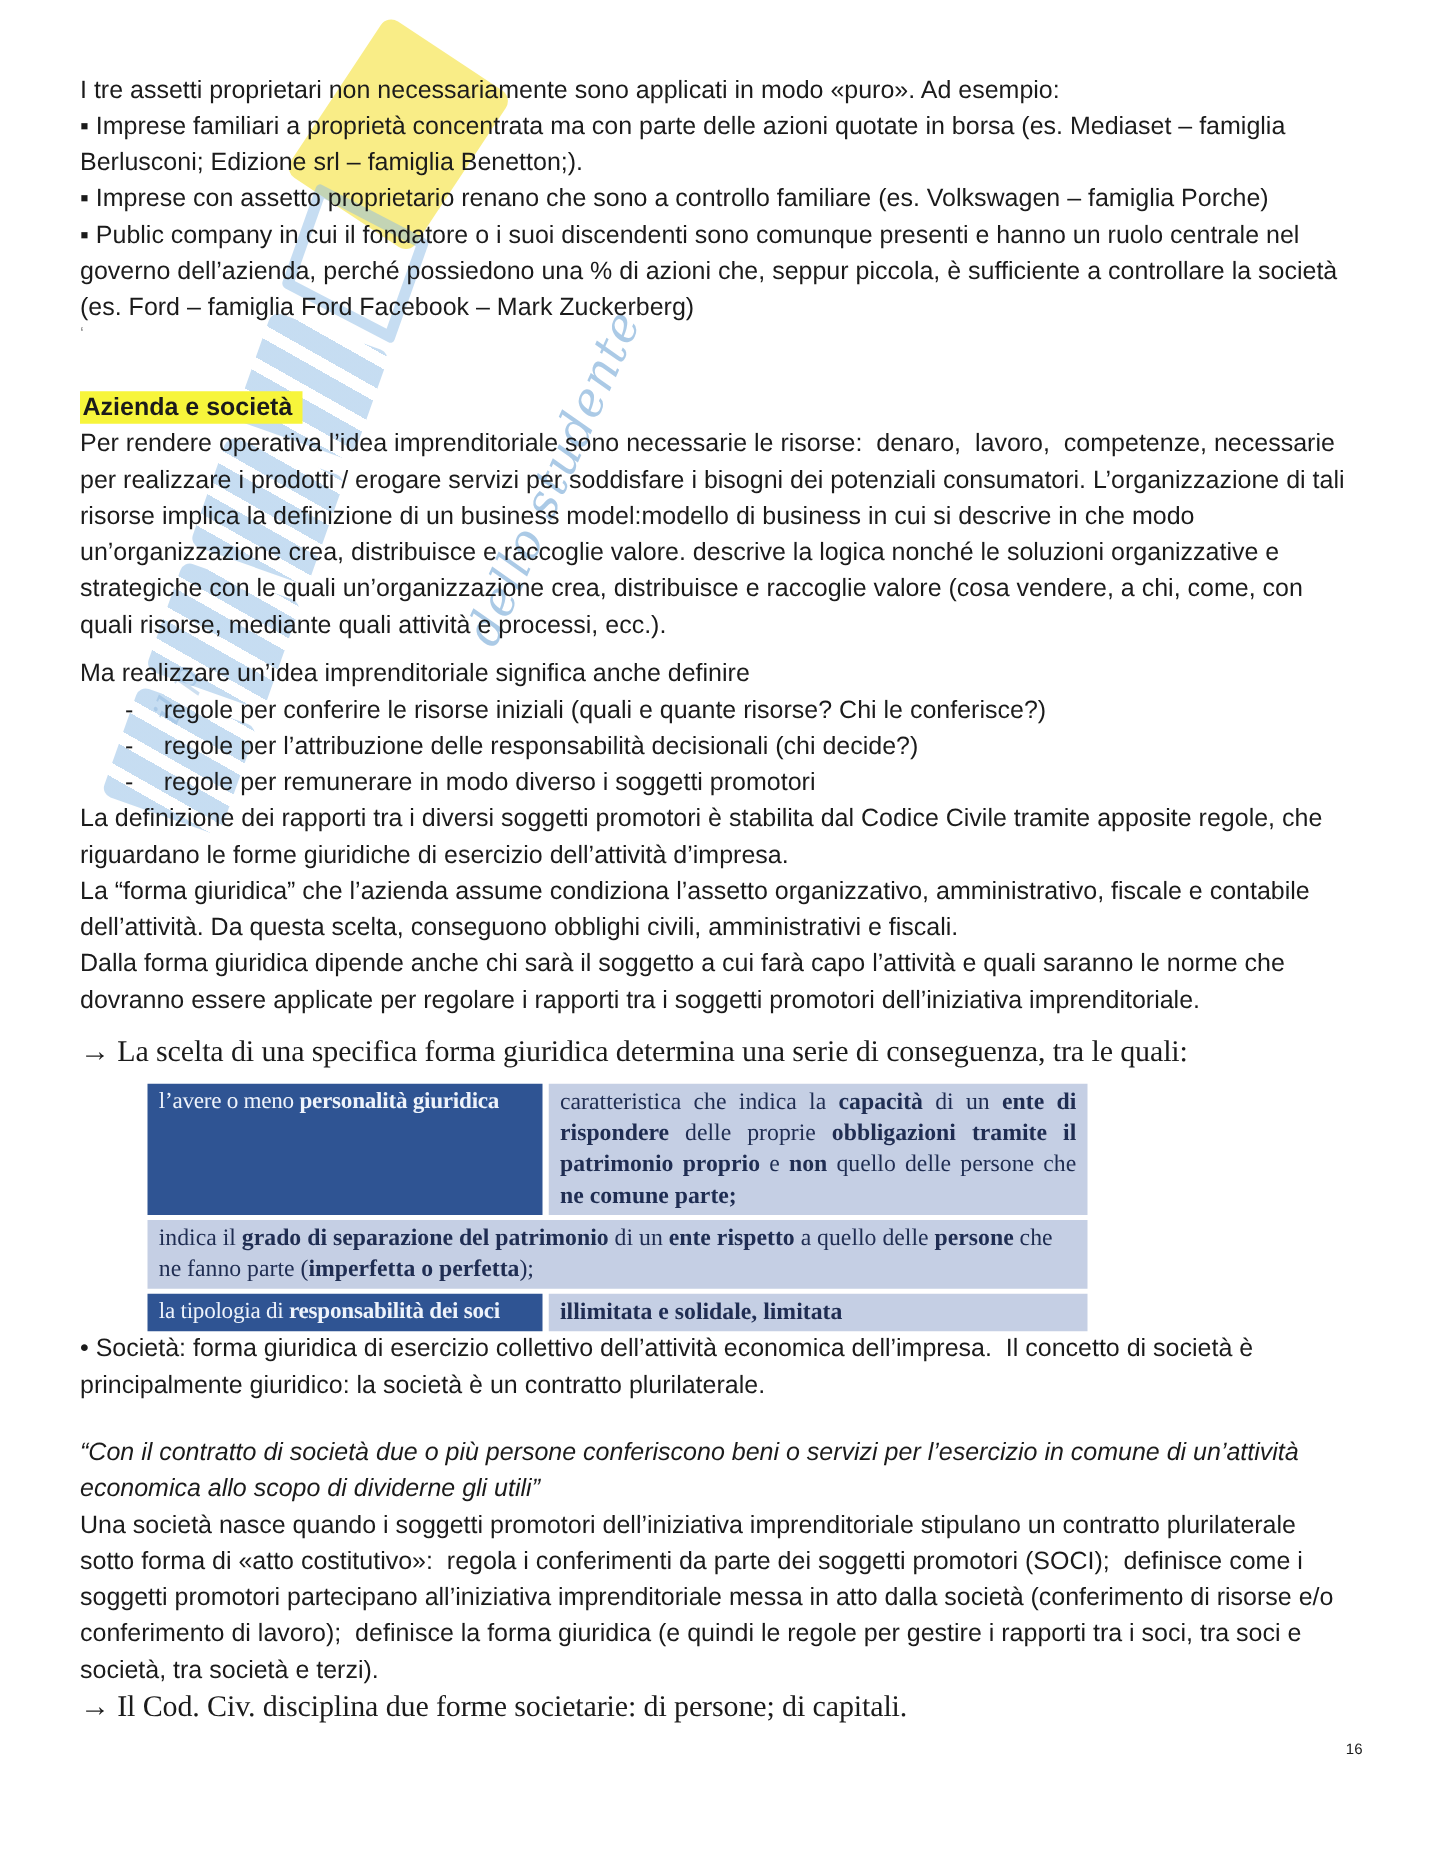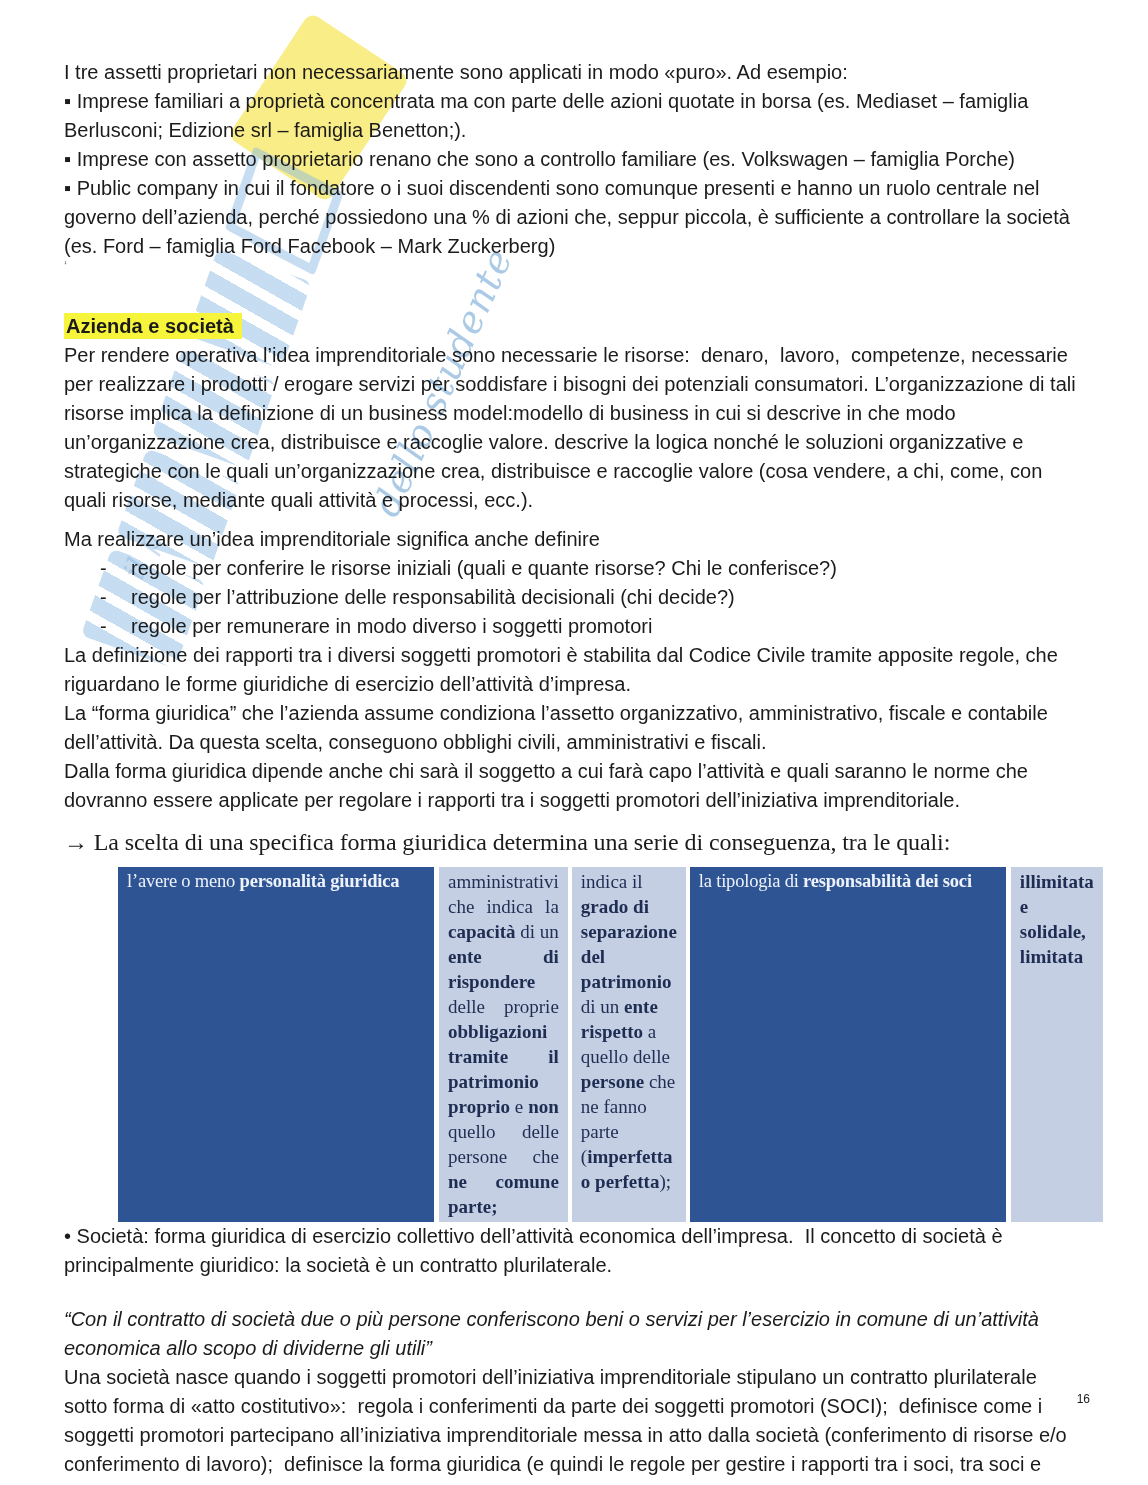--- a/index.html
+++ b/index.html
@@ -59,21 +59,21 @@
   .stray{font-size:14px;color:#8a8a8a;line-height:10px;margin:0;}
   .hl{background:var(--hl);padding:2px 8px 2px 2px;}
   .u{}
   .i{font-style:italic;}
   .dash-li{display:flex;margin-left:36px;font-size:20px;line-height:29px;}
   .dash-li .mk{width:31px;flex:none;}
   .arrow-line{margin:0;font-family:Liberation Serif, serif;font-size:24px;line-height:30px;letter-spacing:-0.1px;}
   .mt12{margin-top:12px;} .mt18{}
   
   .tbl{
-    margin:10px 0 0 54px;width:752px;display:flex;flex-direction:row;gap:4px;
+    margin:10px 0 0 54px;width:752px;display:flex;flex-direction:column;gap:4px;
     font-family:"Liberation Serif",serif;
   }
   .trow{display:flex;gap:5px;align-items:stretch;}
   .tcell{padding:2px 9px 3px 9px;}
   .tc-left{
     width:298px;flex:none;background:var(--tbl-dark);color:var(--tbl-dark-text);
     font-size:18.5px;line-height:25px;letter-spacing:-0.2px;
     white-space:nowrap;overflow:hidden;
   }
   .tc-right{
@@ -124,21 +124,21 @@
         <span class="mk">-</span>
         <span><span>regole per remunerare in modo diverso i soggetti promotori</span></span>
       </div>
       <p class="para"><span>La definizione dei rapporti tra i diversi soggetti promotori è stabilita dal Codice Civile tramite apposite regole, che riguardano le forme giuridiche di esercizio dell’attività d’impresa.</span></p>
       <p class="para"><span>La “forma giuridica” che l’azienda assume condiziona l’assetto organizzativo, amministrativo, fiscale e contabile dell’attività. Da questa scelta, conseguono obblighi civili, amministrativi e fiscali.</span></p>
       <p class="para"><span>Dalla forma giuridica dipende anche chi sarà il soggetto a cui farà capo l’attività e quali saranno le norme che dovranno essere applicate per regolare i rapporti tra i soggetti promotori dell’iniziativa imprenditoriale.</span></p>
       <p class="arrow-line mt12"><span>→ La scelta di una specifica forma giuridica determina una serie di conseguenza, tra le quali:</span></p>
       <div class="tbl">
         <div class="trow">
           <div class="tcell tc-left"><span>l’avere o meno </span><b>personalità giuridica</b></div>
-          <div class="tcell tc-right just"><span>amministrativi che indica la </span><b>capacità</b><span> di un </span><b>ente di rispondere</b><span> delle proprie </span><b>obbligazioni tramite il patrimonio proprio</b><span> e </span><b>non</b><span> quello delle persone che </span><b>ne comune parte;</b></div>
+          <div class="tcell tc-right just"><span>caratteristica che indica la </span><b>capacità</b><span> di un </span><b>ente di rispondere</b><span> delle proprie </span><b>obbligazioni tramite il patrimonio proprio</b><span> e </span><b>non</b><span> quello delle persone che </span><b>ne comune parte;</b></div>
         </div>
         <div class="trow">
           <div class="tcell tc-right"><span>indica il </span><b>grado di separazione del patrimonio</b><span> di un </span><b>ente rispetto</b><span> a quello delle </span><b>persone</b><span> che ne fanno parte (</span><b>imperfetta o perfetta</b><span>);</span></div>
         </div>
         <div class="trow">
           <div class="tcell tc-left"><span>la tipologia di </span><b>responsabilità dei soci</b></div>
           <div class="tcell tc-right"><b>illimitata e solidale, limitata</b></div>
         </div>
       </div>
       <p class="para mt18"><span>• Società: forma giuridica di esercizio collettivo dell’attività economica dell’impresa.&nbsp; Il concetto di società è principalmente giuridico: la società è un contratto plurilaterale.</span></p>

